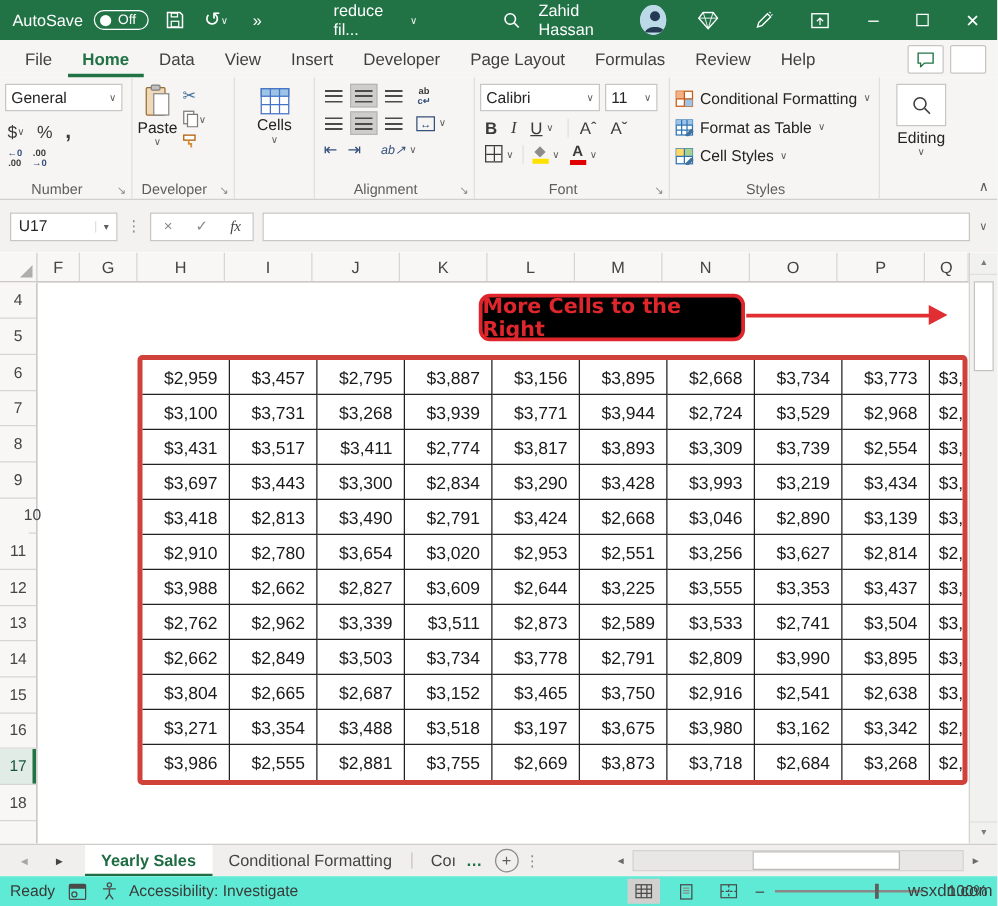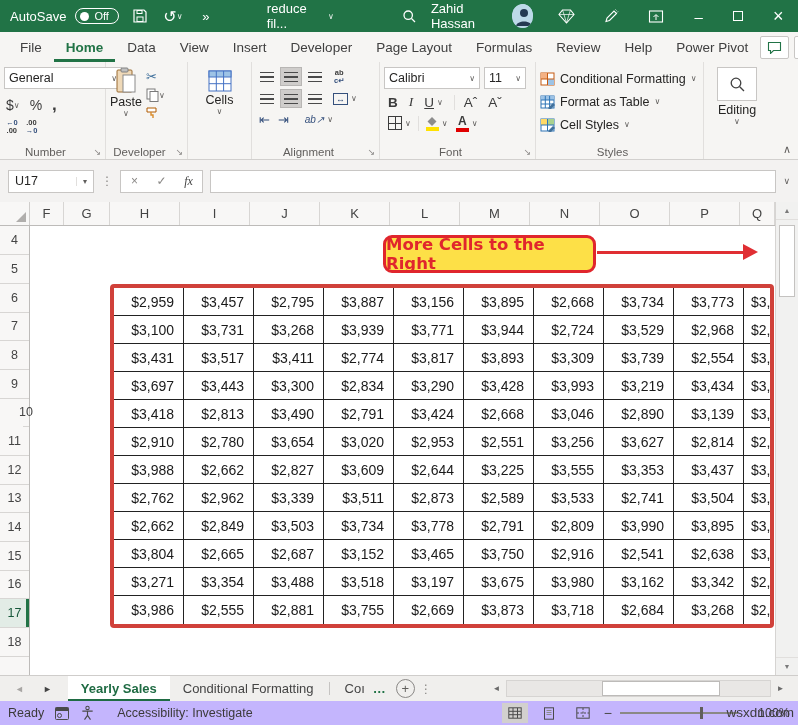--- a/index.html
+++ b/index.html
@@ -91,21 +91,21 @@
   .dtable { position:absolute; left:110px; top:82px; width:664px; height:344px;
             border:4px solid #d0413a; border-radius:4px; background:#fff; display:grid;
             grid-template-columns:repeat(9,70px) 1fr; grid-template-rows:repeat(12,1fr); }
   .cell { border-right:1px solid #222; border-bottom:1px solid #222; display:flex;
           align-items:center; justify-content:flex-end; padding-right:9px; font-size:14px;
           color:#1a1a1a; cursor:cell; }
   .cell.partial { justify-content:flex-start; padding:0 0 0 7px; border-right:none; }
   .dtable .cell:nth-last-child(-n+10) { border-bottom:none; }
 
   .ann-box { position:absolute; left:383px; top:33px; width:213px; height:38px;
-             border:3px solid #e0262d; border-radius:9px; background:#fde047; display:flex;
+             border:3px solid #e0262d; border-radius:9px; background:#000000; display:flex;
              align-items:center; justify-content:center; color:#e0262d; z-index:3;
              font:bold 16.5px "DejaVu Sans", sans-serif; }
   .ann-line { position:absolute; left:597px; top:49px; width:147px; height:3px; background:#e02e33; z-index:3; }
   .ann-head { position:absolute; left:743px; top:42px; width:0; height:0; z-index:3;
               border-left:15px solid #e02e33; border-top:8.5px solid transparent;
               border-bottom:8.5px solid transparent; }
 
   .vscroll { position:absolute; top:0; right:0; bottom:0; width:23px; background:#f1f1f0;
              border-left:1px solid #d6d4d2; }
   .varrow { position:absolute; left:0; right:0; height:18px; display:flex; align-items:center;
@@ -128,21 +128,21 @@
             display:flex; align-items:center; justify-content:center; font-size:13px; margin:3px 5px 0 6px;
             cursor:pointer; line-height:1; }
   .hscroll { position:absolute; left:487px; right:8px; top:4px; bottom:4px; display:flex; }
   .hbtn { width:19px; display:flex; align-items:center; justify-content:center; font-size:8px;
           color:#6a6a6a; background:#f0efed; cursor:pointer; }
   .htrack { flex:1; background:#e9e7e5; border:1px solid #d6d4d2; position:relative; }
   .hthumb { position:absolute; left:95px; width:118px; top:0; bottom:0; background:#fff;
             border:1px solid #bdbbb9; cursor:grab; }
 
   
-  .statusbar { height:24px; background:#c4b5fd; display:flex; align-items:center; padding:0 8px;
+  .statusbar { height:24px; background:#5eead4; display:flex; align-items:center; padding:0 8px;
                font-size:12.5px; color:#3b3a39; position:relative; gap:10px; }
   .sb-right { margin-left:auto; display:flex; align-items:center; gap:8px; }
   .vbtn { width:26px; height:20px; display:flex; align-items:center; justify-content:center;
           cursor:pointer; }
   .vbtn.sel { background:#d2d0ce; }
   .ztrack { width:118px; height:2px; background:#8a8886; position:relative; }
   .zthumb { position:absolute; left:68%; top:-5px; width:3px; height:12px; background:#605e5c;
             cursor:grab; }
   .zlabel { width:44px; text-align:right; }
   .wm { position:absolute; right:4px; top:4px; color:#3c3c3c; font-size:13.5px; z-index:5; }
@@ -220,38 +220,37 @@
         <span class="rtab">File</span>
         <span class="rtab active">Home</span>
         <span class="rtab">Data</span>
         <span class="rtab">View</span>
         <span class="rtab">Insert</span>
         <span class="rtab">Developer</span>
         <span class="rtab">Page Layout</span>
         <span class="rtab">Formulas</span>
         <span class="rtab">Review</span>
         <span class="rtab">Help</span>
-        <span class="rtab">Power Pivot</span>
       </div>
     <div class="tr-actions">
       <span class="tr-btn">
         <svg width="15" height="13" viewBox="0 0 15 13">
             <path d="M1.5 1.5h12v8h-7l-3 3v-3h-2z" fill="none" stroke="#217346" stroke-width="1.1"></path>
           </svg>
       </span>
       <span class="tr-btn">
         
       </span>
     </div>
   </div>
 
   <div class="ribbon">
 
     <div class="group" style="width:106px">
-      <div class="combo" style="width:118px">
+      <div class="combo" style="width:94px">
         <span>General</span>
         <span class="gchev">∨</span>
       </div>
       <div class="irow" style="gap:10px;margin:6px 2px 0;font-size:14px;color:#3b3b3b">
         <span style="display:flex;align-items:center">
           <span>$</span>
           <span class="gchev">∨</span>
         </span>
         <span>%</span>
         <span style="font-weight:bold;font-size:17px">,</span>
@@ -667,21 +666,21 @@
     </div>
   </div>
 
   <div class="statusbar">
     <span>Ready</span>
     <svg width="16" height="15" viewBox="0 0 16 15">
         <rect x="1.5" y="1.5" width="13" height="12" rx="1" fill="none" stroke="#4a4a4a"></rect>
         <rect x="1.5" y="1.5" width="13" height="3.5" fill="#4a4a4a"></rect>
         <circle cx="5.5" cy="9.5" r="2" fill="none" stroke="#4a4a4a"></circle>
       </svg>
-    <span style="display:flex;align-items:center;gap:22px">
+    <span style="display:flex;align-items:center;gap:8px">
       <svg width="15" height="16" viewBox="0 0 16 16">
           <circle cx="8" cy="2.6" r="1.8" fill="none" stroke="#4a4a4a" stroke-width="1.1"></circle>
           <path d="M2.5 6h11M8 6v4.5M8 10.5 4.8 15M8 10.5l3.2 4.5" fill="none" stroke="#4a4a4a" stroke-width="1.2"></path>
         </svg>
       <span>Accessibility: Investigate</span>
     </span>
     <div class="sb-right">
       <span class="vbtn sel">
         <svg width="14" height="12" viewBox="0 0 14 12">
             <rect x=".8" y=".8" width="12.4" height="10.4" fill="none" stroke="#4a4a4a"></rect>

